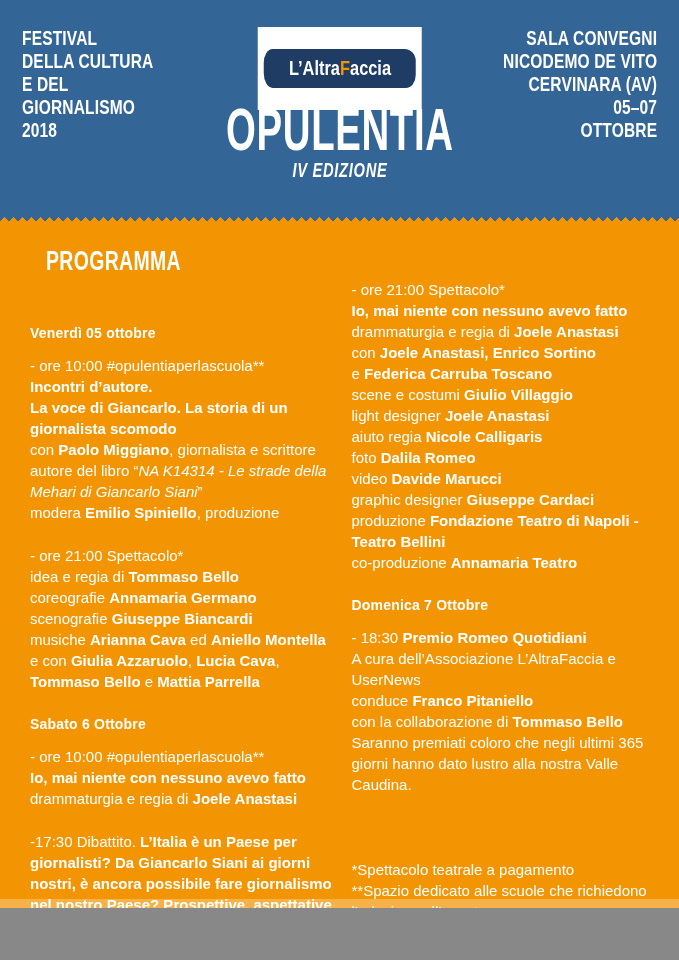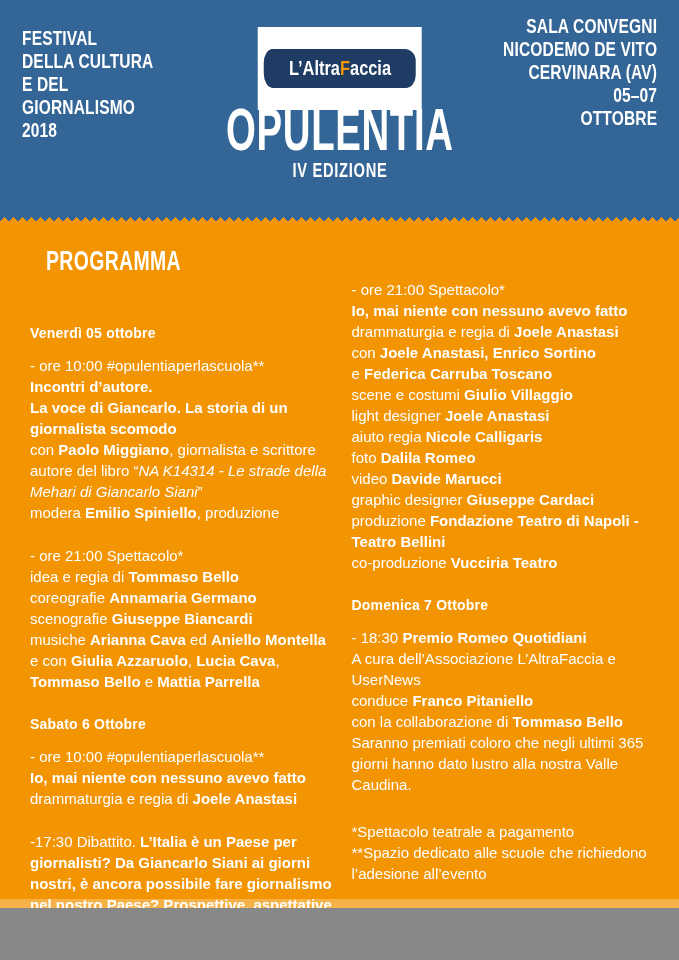--- a/index.html
+++ b/index.html
@@ -11,42 +11,42 @@
   
   .header{
     height:222px;background:#336596;position:relative;color:#fff;
   }
   .cond{font-weight:bold;letter-spacing:.2px;}
   .hdr-left{
     position:absolute;left:22px;top:26px;font-size:21px;line-height:23px;
   }
   .hdr-left .cline{display:block;transform:scaleX(.74);transform-origin:0 50%;white-space:nowrap;}
   .hdr-right{
-    position:absolute;right:22px;top:14px;font-size:21px;line-height:23px;text-align:right;
+    position:absolute;right:22px;top:26px;font-size:21px;line-height:23px;text-align:right;
   }
   .hdr-right .cline{display:block;transform:scaleX(.74);transform-origin:100% 50%;white-space:nowrap;}
   .logo-box{
     position:absolute;left:50%;top:27px;transform:translateX(-50%);
     background:#fff;padding:22px 6px;
   }
   .logo-inner{
     background:#1E3C64;color:#fff;font-weight:bold;font-size:20px;
     padding:8px 14px;border-radius:9px 11px 10px 9px / 14px 12px 13px 15px;
     white-space:nowrap;
   }
   .logo-text{display:inline-block;transform:scaleX(.82);transform-origin:50% 50%;}
   .logo-accent{color:#F39503;}
   .title{
     position:absolute;left:0;right:0;top:100px;text-align:center;
     font-size:60px;font-weight:bold;line-height:1;
   }
   .title .cline{display:inline-block;transform:scaleX(.64);transform-origin:50% 50%;white-space:nowrap;letter-spacing:1px;}
   .subtitle{
     position:absolute;left:0;right:0;top:158px;text-align:center;
-    font-size:21px;font-weight:bold;
+    font-size:21px;font-weight:bold;font-style:italic;
   }
   .subtitle .cline{display:inline-block;transform:scaleX(.7);transform-origin:50% 50%;white-space:nowrap;letter-spacing:1px;}
   
   .body{
     position:absolute;top:222px;left:0;right:0;bottom:0;
     background:#F39503;color:#fff;padding:0 22px 0 30px;box-sizing:border-box;
   }
   .saw{
     position:absolute;top:-5px;left:0;right:0;height:5px;
     background:conic-gradient(from 135deg at 50% 0%,#F39503 0 90deg,rgba(0,0,0,0) 90deg) 0 0/9px 5px repeat-x;
@@ -59,21 +59,21 @@
   .col{flex:1 1 0;min-width:0;}
   .col-left{margin-top:16px;max-width:318px;}
   .col-right{margin-top:-6px;}
   .date-heading{
     font-size:14px;font-weight:bold;margin:24px 0 14px 0;letter-spacing:.2px;
   }
   .block{margin:0 0 22px 0;}
   .line{margin:0;font-size:15px;line-height:21px;}
   .line .b{font-weight:bold;}
   .line .i{font-style:italic;}
-  .block.notes{margin-top:26px;}
+  .block.notes{margin-top:64px;}
   .block.contact{margin-top:42px;}
   .bottom-strip{
     position:absolute;left:0;right:0;bottom:0;height:9px;
     background:rgba(255,255,255,.28);
   }
 </style>
 </head>
 <body>
 
 <div class="poster">
@@ -154,21 +154,21 @@
             <p class="line"><span>drammaturgia e regia di </span><span class="b">Joele Anastasi</span></p>
             <p class="line"><span>con </span><span class="b">Joele Anastasi, Enrico Sortino</span></p>
             <p class="line"><span>e </span><span class="b">Federica Carruba Toscano</span></p>
             <p class="line"><span>scene e costumi </span><span class="b">Giulio Villaggio</span></p>
             <p class="line"><span>light designer </span><span class="b">Joele Anastasi</span></p>
             <p class="line"><span>aiuto regia </span><span class="b">Nicole Calligaris</span></p>
             <p class="line"><span>foto </span><span class="b">Dalila Romeo</span></p>
             <p class="line"><span>video </span><span class="b">Davide Marucci</span></p>
             <p class="line"><span>graphic designer </span><span class="b">Giuseppe Cardaci</span></p>
             <p class="line"><span>produzione </span><span class="b">Fondazione Teatro di Napoli - Teatro Bellini</span></p>
-            <p class="line"><span>co-produzione </span><span class="b">Vucciria Teatro</span></p>
+            <p class="line"><span>co-produzione </span><span class="b">Annamaria Teatro</span></p>
           </div>
           <div class="date-heading">Domenica 7 Ottobre</div>
           <div class="block">
             <p class="line"><span>- 18:30 </span><span class="b">Premio Romeo Quotidiani</span></p>
             <p class="line"><span>A cura dell’Associazione L’AltraFaccia e UserNews</span></p>
             <p class="line"><span>conduce </span><span class="b">Franco Pitaniello</span></p>
             <p class="line"><span>con la collaborazione di </span><span class="b">Tommaso Bello</span></p>
             <p class="line"><span>Saranno premiati coloro che negli ultimi 365 giorni hanno dato lustro alla nostra Valle Caudina.</span></p>
           </div>
           <div class="block notes">

